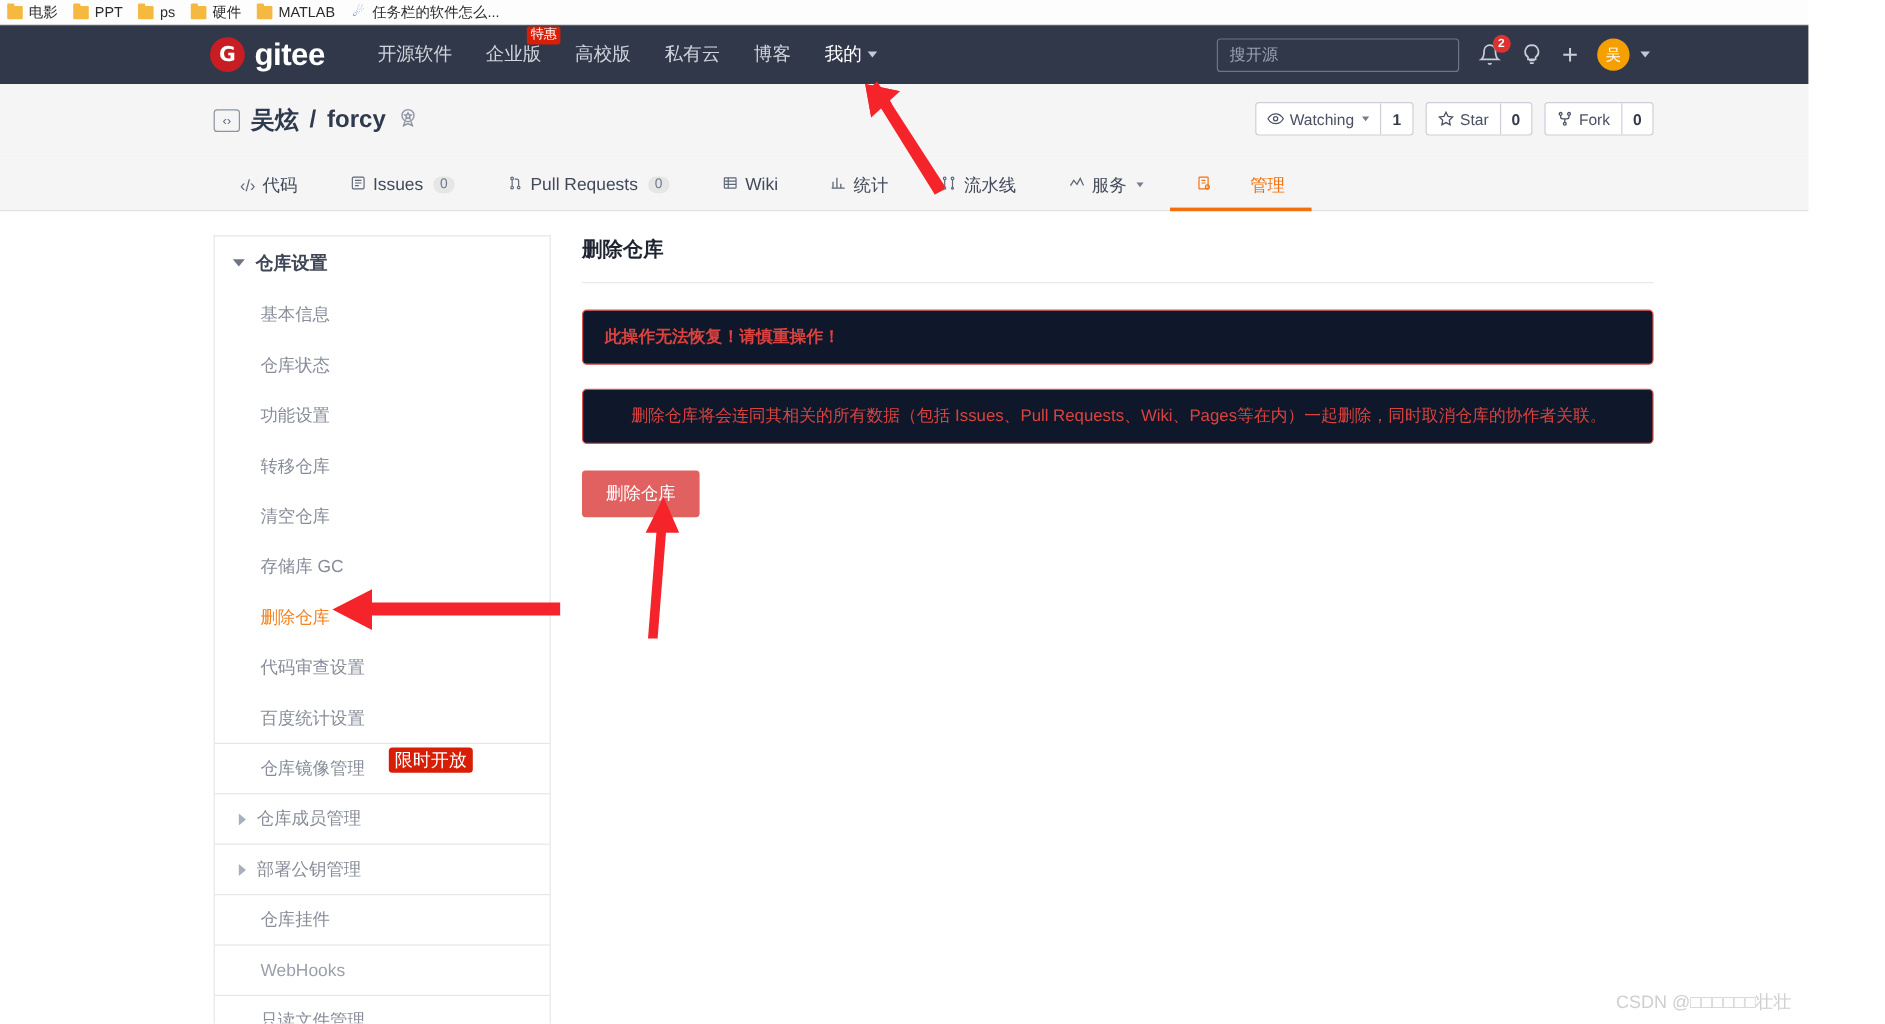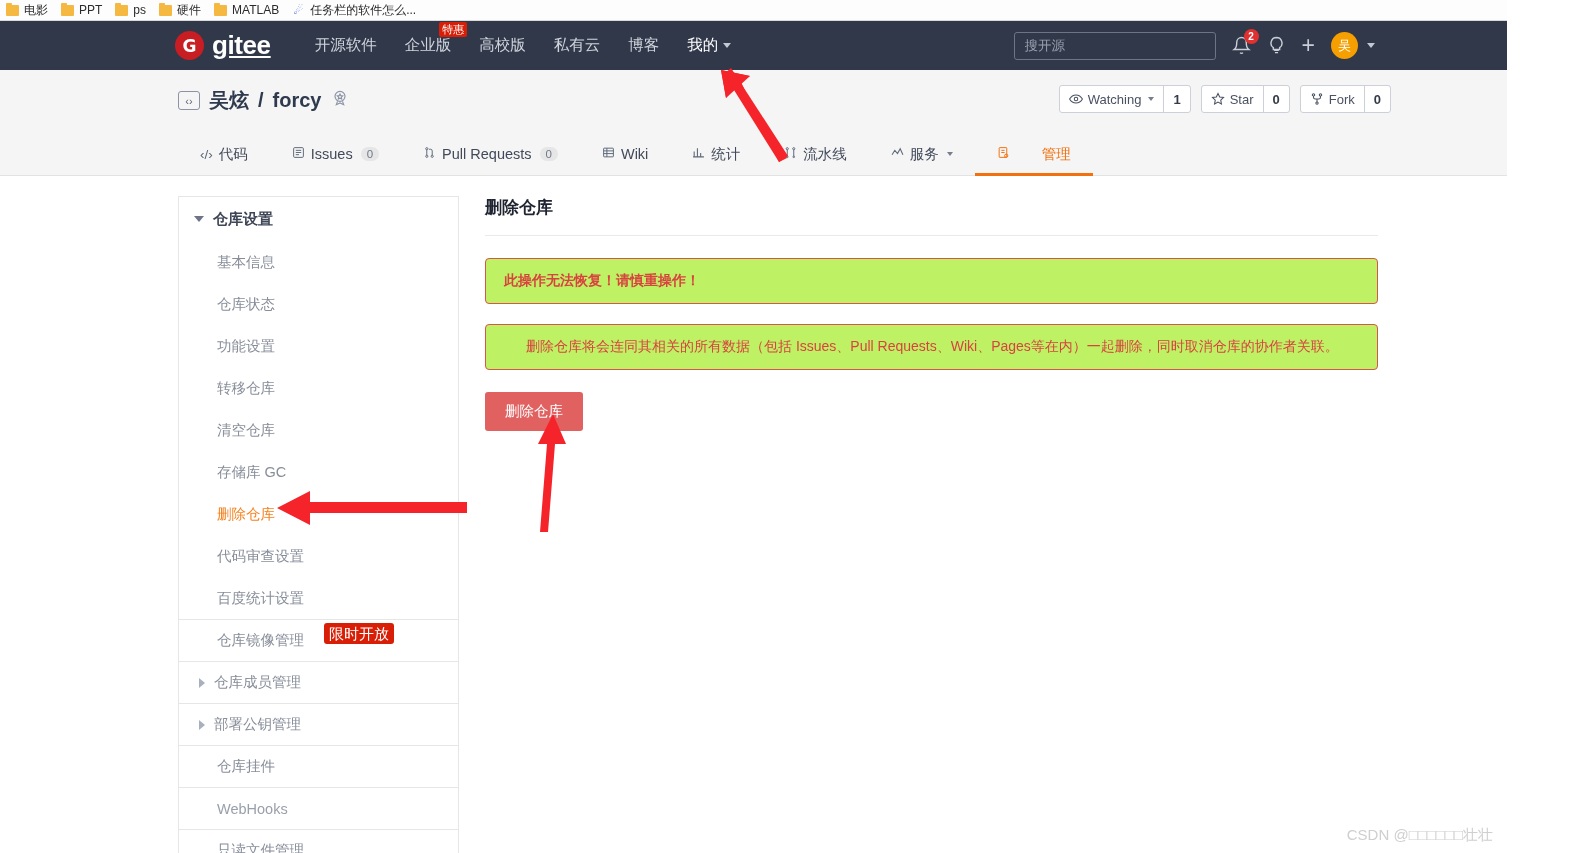--- a/index.html
+++ b/index.html
@@ -43,21 +43,21 @@
     display: flex; align-items: center;
   }
   .logo-wrap { display: flex; align-items: center; margin-left: 175px; gap: 8px; }
   .logo-mark {
     width: 29px; height: 29px; border-radius: 50%;
     background: #c71d23;
     display: flex; align-items: center; justify-content: center;
     color: #fff; font-size: 17px; font-weight: bold;
     font-family: "DejaVu Sans", sans-serif;
   }
-  .logo-text { color: #ffffff; font-size: 26px; font-weight: bold; letter-spacing: -0.4px; text-decoration: underline; }
+  .logo-text { color: #ffffff; font-size: 26px; font-weight: bold; letter-spacing: -0.4px; }
 
   .top-nav { display: flex; align-items: center; margin-left: 30px; }
   .top-nav-item {
     position: relative;
     color: #d0d4dc; font-size: 15.5px;
     padding: 0 14px; height: 49px;
     display: flex; align-items: center; white-space: nowrap;
     cursor: pointer;
   }
   .top-nav-item.active { color: #ffffff; }
@@ -120,21 +120,21 @@
   }
   .code-box {
     width: 22px; height: 19px;
     border: 1.6px solid #8b93a5; border-radius: 3px;
     display: flex; align-items: center; justify-content: center;
     font-size: 11px; color: #5b6478; font-weight: normal;
   }
   .medal-icon { color: #8b93a5; font-size: 19px; font-weight: normal; }
 
   .repo-actions {
-    position: absolute; right: 180px; top: 15px;
+    position: absolute; right: 193px; top: 15px;
     display: flex; align-items: stretch; gap: 10px;
   }
   .btn-group {
     display: flex; align-items: stretch; height: 28px;
     border: 1px solid #ccd0d8; border-radius: 3px;
     background: #fff; overflow: hidden;
   }
   .btn-group .seg {
     display: flex; align-items: center; gap: 5px;
     padding: 0 9px; font-size: 13px; color: #4a5161;
@@ -224,21 +224,21 @@
     position: absolute; top: 196px; left: 485px;
     width: 893px;
   }
   .main-title {
     font-size: 17px; font-weight: bold; color: #1f2430;
     padding-bottom: 16px;
     border-bottom: 1px solid #e9e9e9;
   }
   .alert {
     border: 1px solid #d9534f; border-radius: 4px;
-    background: #bef264;
+    background: #0f172a;
     color: #d9433f;
     display: flex; align-items: center;
     padding: 0 18px;
     font-size: 14px;
   }
   .alert-1 { margin-top: 22px; height: 46px; font-weight: bold; }
   .alert-2 { margin-top: 20px; height: 46px; padding-left: 40px; }
   .btn-delete {
     margin-top: 22px;
     background: #e16161; color: #ffffff;

